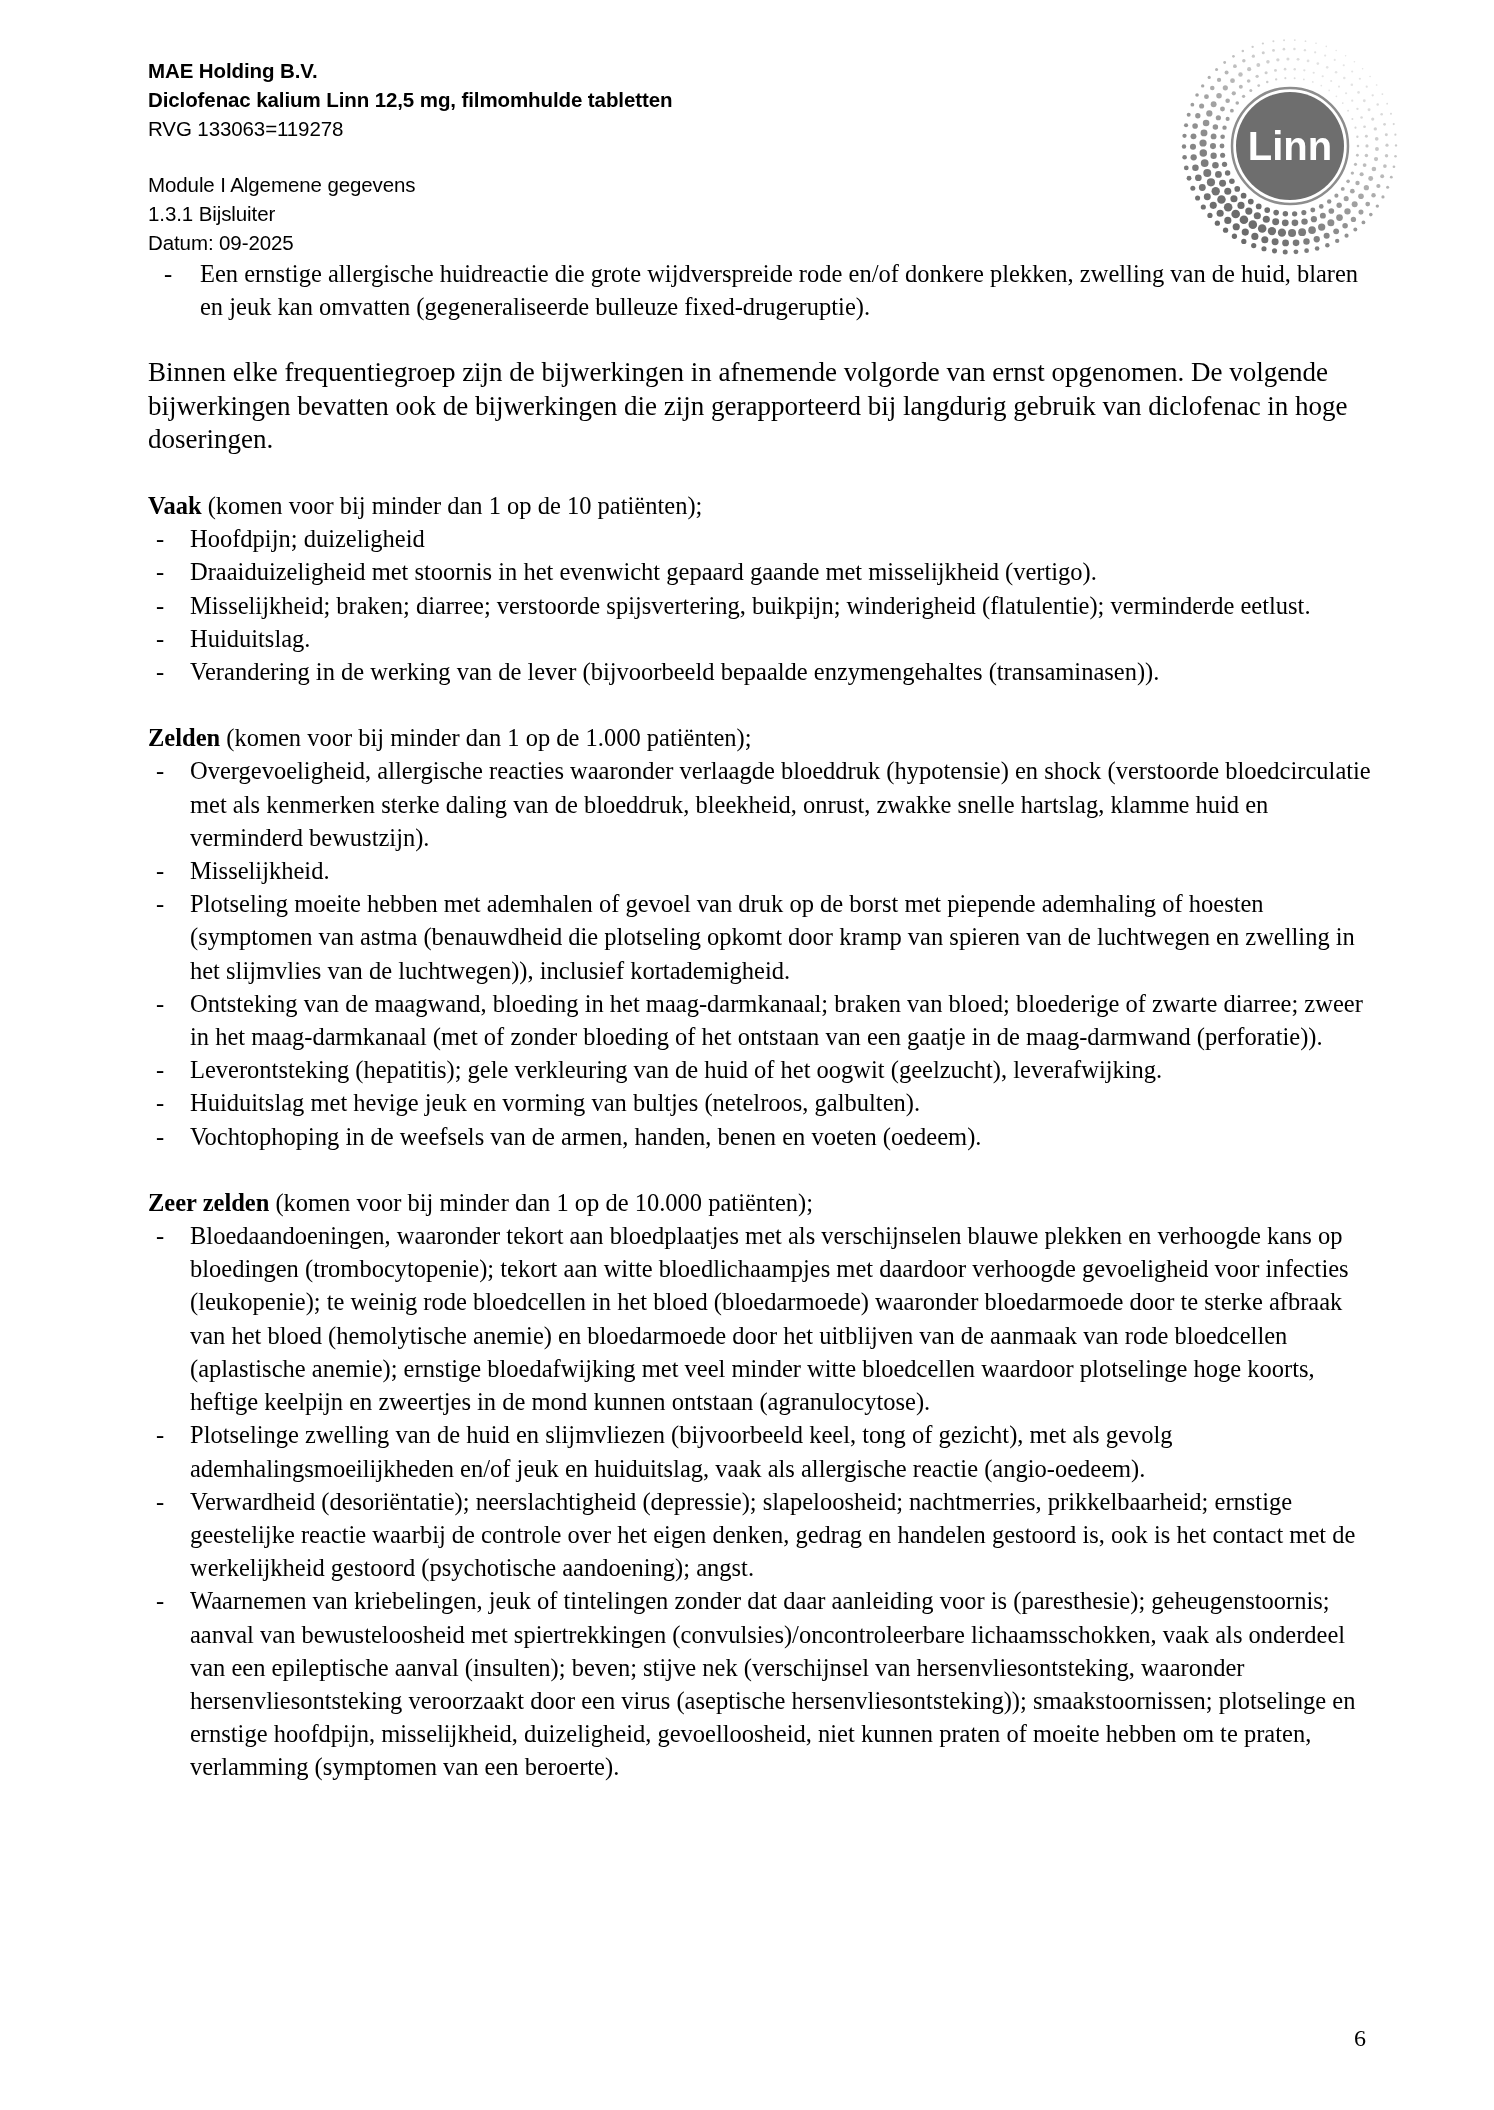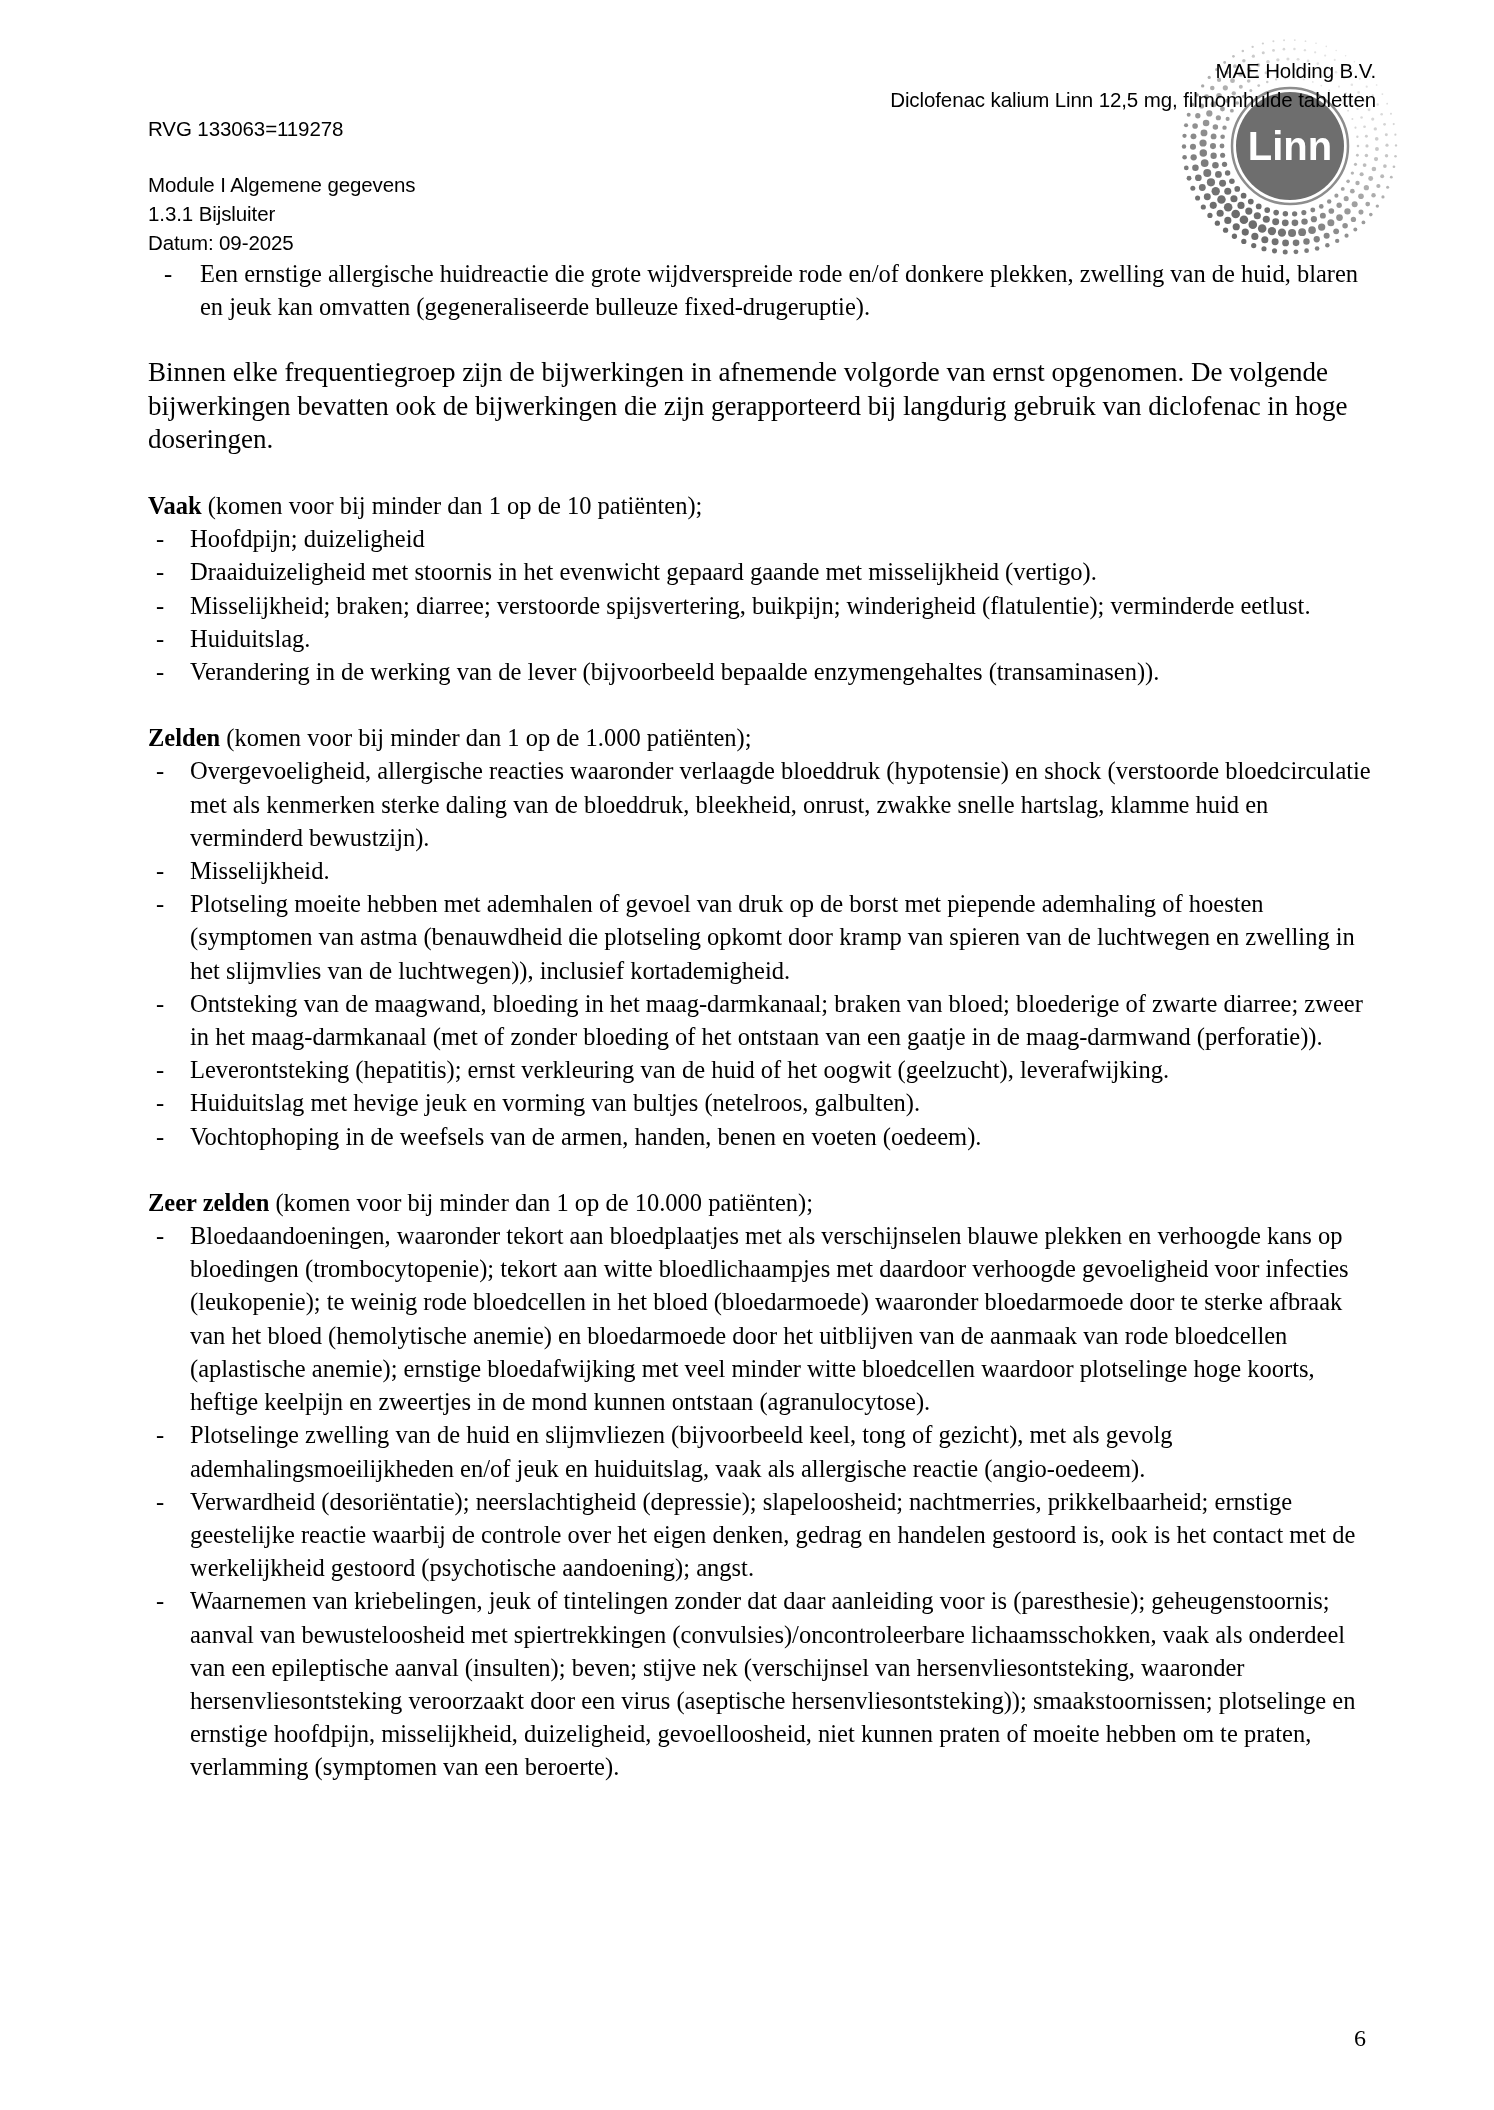--- a/index.html
+++ b/index.html
@@ -28,21 +28,21 @@
     position: relative;
     z-index: 3;
   }
   .hdr-line {
     font-family: "Liberation Sans", "DejaVu Sans", sans-serif;
     font-size: 20.5px;
     line-height: 29px;
     letter-spacing: -0.1px;
     white-space: nowrap;
   }
-  .hdr-line.bold { font-weight: normal; text-align: right; }
+  .hdr-line.bold { font-weight: bold; }
   .hdr-gap { height: 27px; }
 
   
   .logo-wrap {
     position: absolute;
     top: 38px;
     right: 92px;
     width: 230px;
     height: 230px;
     z-index: 2;
@@ -429,21 +429,21 @@
     <div class="spacer-md"></div>
 
     <div class="sect-head">
       <b>Zelden</b><span> (komen voor bij minder dan 1 op de 1.000 patiënten);</span>
     </div>
     <ul class="dash-list">
       <li>Overgevoeligheid, allergische reacties waaronder verlaagde bloeddruk (hypotensie) en shock (verstoorde bloedcirculatie met als kenmerken sterke daling van de bloeddruk, bleekheid, onrust, zwakke snelle hartslag, klamme huid en verminderd bewustzijn).</li>
       <li>Misselijkheid.</li>
       <li>Plotseling moeite hebben met ademhalen of gevoel van druk op de borst met piepende ademhaling of hoesten (symptomen van astma (benauwdheid die plotseling opkomt door kramp van spieren van de luchtwegen en zwelling in het slijmvlies van de luchtwegen)), inclusief kortademigheid.</li>
       <li>Ontsteking van de maagwand, bloeding in het maag-darmkanaal; braken van bloed; bloederige of zwarte diarree; zweer in het maag-darmkanaal (met of zonder bloeding of het ontstaan van een gaatje in de maag-darmwand (perforatie)).</li>
-      <li>Leverontsteking (hepatitis); ernst verkleuring van de huid of het oogwit (geelzucht), leverafwijking.</li>
+      <li>Leverontsteking (hepatitis); gele verkleuring van de huid of het oogwit (geelzucht), leverafwijking.</li>
       <li>Huiduitslag met hevige jeuk en vorming van bultjes (netelroos, galbulten).</li>
       <li>Vochtophoping in de weefsels van de armen, handen, benen en voeten (oedeem).</li>
     </ul>
 
     <div class="spacer-md"></div>
 
     <div class="sect-head">
       <b>Zeer zelden</b><span> (komen voor bij minder dan 1 op de 10.000 patiënten);</span>
     </div>
     <ul class="dash-list">

